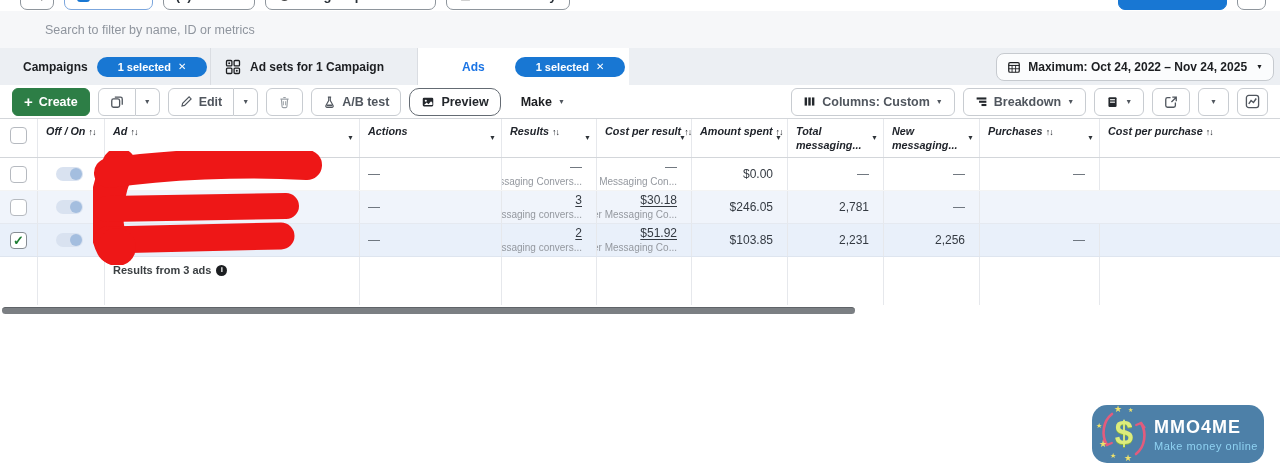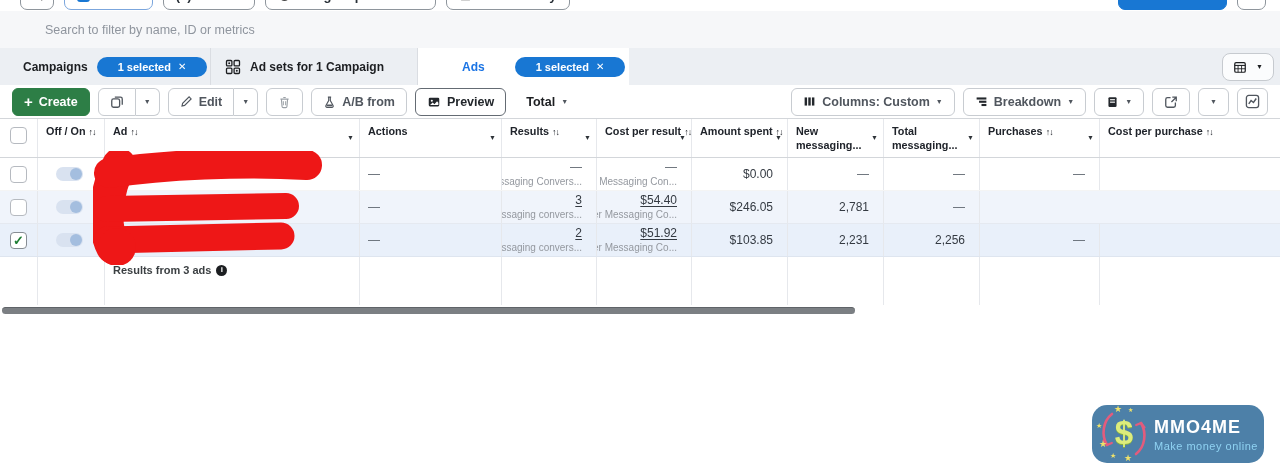--- a/index.html
+++ b/index.html
@@ -33,36 +33,36 @@
   .badge { margin-left:auto; display:inline-flex; align-items:center; gap:7px; background:var(--accent_blue,#1877d3); color:#fff; font-size:11px; font-weight:700; padding:4px 21px; border-radius:13px; white-space:nowrap; }
   .badge .x { font-size:10px; font-weight:400; }
   .tab-spacer { flex:1; }
   .date-btn { align-self:center; margin-right:6px; height:28px; display:inline-flex; align-items:center; gap:7px; padding:0 10px; border:1px solid #c6cacf; border-radius:8px; background:#fbfcfd; font-size:12px; font-weight:700; color:#1c1e21; white-space:nowrap; }
   .dcaret { font-size:7px; color:#1c1e21; margin-left:2px; }
 
   
   .toolbar { position:absolute; top:85px; left:0; right:0; height:33px; background:#fff; display:flex; align-items:center; gap:8px; padding:0 12px; z-index:4; }
   .tbtn { height:28px; display:inline-flex; align-items:center; gap:6px; padding:0 11px; border:1px solid #c8ccd1; border-radius:6px; background:#fff; font-size:12.5px; font-weight:600; color:#50565e; white-space:nowrap; }
   .tbtn.green { background:var(--create_green,#2d7e46); border-color:var(--create_green,#2d7e46); color:#fff; font-weight:700; }
-  .tbtn.active { border-color:#646b73; color:#23272c; }
+  .tbtn.active { border-color:#646b73; color:#23272c;border-radius:10px; }
   .tbtn.borderless { border-color:transparent; font-weight:700; color:#1c1e21; }
   .split { display:inline-flex; }
   .split .tbtn:first-child { border-radius:6px 0 0 6px; }
   .split .tbtn:last-child { border-radius:0 6px 6px 0; border-left:none; padding:0 8px; }
   .tcaret { font-size:7px; color:#50565e; }
   .tb-right { margin-left:auto; display:inline-flex; gap:8px; align-items:center;justify-content:space-between; }
   .plus-glyph { font-size:15px; font-weight:700; line-height:1; }
 
   
   .table { position:absolute; top:118px; left:0; right:0; z-index:2; }
   .grid { display:grid; grid-template-columns:38px 67px 255px 142px 95px 95px 96px 96px 96px 120px minmax(0,1fr); }
   .grid > div { border-right:1px solid #e6e8ec; overflow:hidden; }
   .grid > div:last-child { border-right:none; }
   .thead { height:40px; border-top:1px solid #d3d6da; border-bottom:1px solid #d3d6da; background:#fff; }
-  .hcell { position:relative; padding:5px 20px 3px 8px; font-size:10.8px; font-weight:700; color:#20242b; line-height:1.3; }
+  .hcell { position:relative; padding:5px 20px 3px 8px; font-size:10.8px; font-weight:700; color:#20242b; line-height:1.3;font-style:italic; }
   .hcell .nw { white-space:nowrap; }
   .sort { font-size:9px; letter-spacing:-1px; color:#20242b; margin-left:3px; }
   .hcaret { position:absolute; right:5px; top:50%; transform:translateY(-50%); font-size:7px; color:#2e3338; }
   .trow { height:33px; border-bottom:1px solid rgba(0,0,0,0.045); background:#fff; }
   .trow.hl { background:var(--row_highlight,#f0f4fb); }
   .trow.hl2 { background:#e9f0fa; }
   .cell { display:flex; flex-direction:column; justify-content:center; }
   .cell.r { align-items:flex-end; padding-right:14px; }
   .cell.l { align-items:flex-start; padding-left:8px; }
   .val { font-size:12px; color:#343a42; line-height:13px; }
@@ -185,20 +185,21 @@
     </div>
     <div class="tab-spacer" style="border:none;"></div>
     <div class="date-btn">
       <svg width="14" height="14" viewBox="0 0 16 16">
           <rect x="2" y="3" width="12" height="11" rx="1.5" fill="none" stroke="#1c1e21" stroke-width="1.4"></rect>
           <line x1="2" y1="6.2" x2="14" y2="6.2" stroke="#1c1e21" stroke-width="1.2"></line>
           <line x1="5.8" y1="6.2" x2="5.8" y2="14" stroke="#1c1e21" stroke-width="1"></line>
           <line x1="9.8" y1="6.2" x2="9.8" y2="14" stroke="#1c1e21" stroke-width="1"></line>
           <line x1="2" y1="10" x2="14" y2="10" stroke="#1c1e21" stroke-width="1"></line>
         </svg>
+      <span>Maximum: Oct 24, 2022 – Nov 24, 2025</span>
       <span class="dcaret">▼</span>
     </div>
   </div>
 
   <div class="toolbar">
     <button class="tbtn green">
       <span class="plus-glyph">+</span>
       <span>Create</span>
     </button>
     <span class="split">
@@ -227,32 +228,32 @@
       <svg width="13" height="14" viewBox="0 0 16 16">
           <path d="M3 4.5h10M6.5 2.5h3M4.2 4.5l.8 9a1.5 1.5 0 0 0 1.5 1.4h3a1.5 1.5 0 0 0 1.5-1.4l.8-9" fill="none" stroke="#9aa0a6" stroke-width="1.4"></path>
           <path d="M6.6 7v5M9.4 7v5" stroke="#9aa0a6" stroke-width="1.2"></path>
         </svg>
     </button>
     <button class="tbtn">
       <svg width="13" height="14" viewBox="0 0 16 16">
           <path d="M6 2h4M7 2v4.2l-3.4 6a1.6 1.6 0 0 0 1.4 2.4h6a1.6 1.6 0 0 0 1.4-2.4L9 6.2V2" fill="none" stroke="#50565e" stroke-width="1.4"></path>
           <path d="M5 11h6l1 2.2H4z" fill="#50565e"></path>
         </svg>
-      <span>A/B from</span>
+      <span>A/B test</span>
     </button>
     <button class="tbtn active">
       <svg width="14" height="14" viewBox="0 0 16 16">
           <rect x="2" y="3" width="12" height="10" rx="1.5" fill="#23272c"></rect>
           <circle cx="5.5" cy="6.5" r="1.2" fill="#fff"></circle>
           <path d="M3.5 11.5l3-3 2 2 3-3.5 1.5 1.8v2.7z" fill="#fff"></path>
         </svg>
       <span>Preview</span>
     </button>
     <button class="tbtn borderless">
-      <span>Total</span>
+      <span>Make</span>
       <span class="tcaret">▼</span>
     </button>
 
     <span class="tb-right">
       <button class="tbtn">
         <svg width="13" height="13" viewBox="0 0 16 16">
             <rect x="2" y="3" width="3" height="10" fill="#23272c"></rect>
             <rect x="6.5" y="3" width="3" height="10" fill="#23272c"></rect>
             <rect x="11" y="3" width="3" height="10" fill="#23272c"></rect>
           </svg>
@@ -317,25 +318,25 @@
       </div>
       <div class="hcell">
         <span class="nw">Cost per result</span><span class="sort">↑↓</span>
         <span class="hcaret">▼</span>
       </div>
       <div class="hcell">
         <span class="nw">Amount spent</span><span class="sort">↑↓</span>
         <span class="hcaret">▼</span>
       </div>
       <div class="hcell">
+        <span>Total messaging...</span>
+        <span class="hcaret">▼</span>
+      </div>
+      <div class="hcell">
         <span>New messaging...</span>
-        <span class="hcaret">▼</span>
-      </div>
-      <div class="hcell">
-        <span>Total messaging...</span>
         <span class="hcaret">▼</span>
       </div>
       <div class="hcell">
         <span>Purchases</span><span class="sort">↑↓</span>
         <span class="hcaret">▼</span>
       </div>
       <div class="hcell">
         <span>Cost per purchase</span><span class="sort">↑↓</span>
       </div>
     </div>
@@ -387,21 +388,21 @@
       </div>
       <div></div>
       <div class="cell l">
           <span class="val dash">—</span>
         </div>
       <div class="cell r">
         <span class="val link">3</span>
         <span class="sub">Messaging convers...</span>
       </div>
       <div class="cell r">
-        <span class="val link">$54.40</span>
+        <span class="val link">$30.18</span>
         <span class="sub">Per Messaging Co...</span>
       </div>
       <div class="cell r">
           <span class="val">$246.05</span>
         </div>
       <div class="cell r">
           <span class="val">2,781</span>
         </div>
       <div class="cell r">
           <span class="val dash">—</span>

